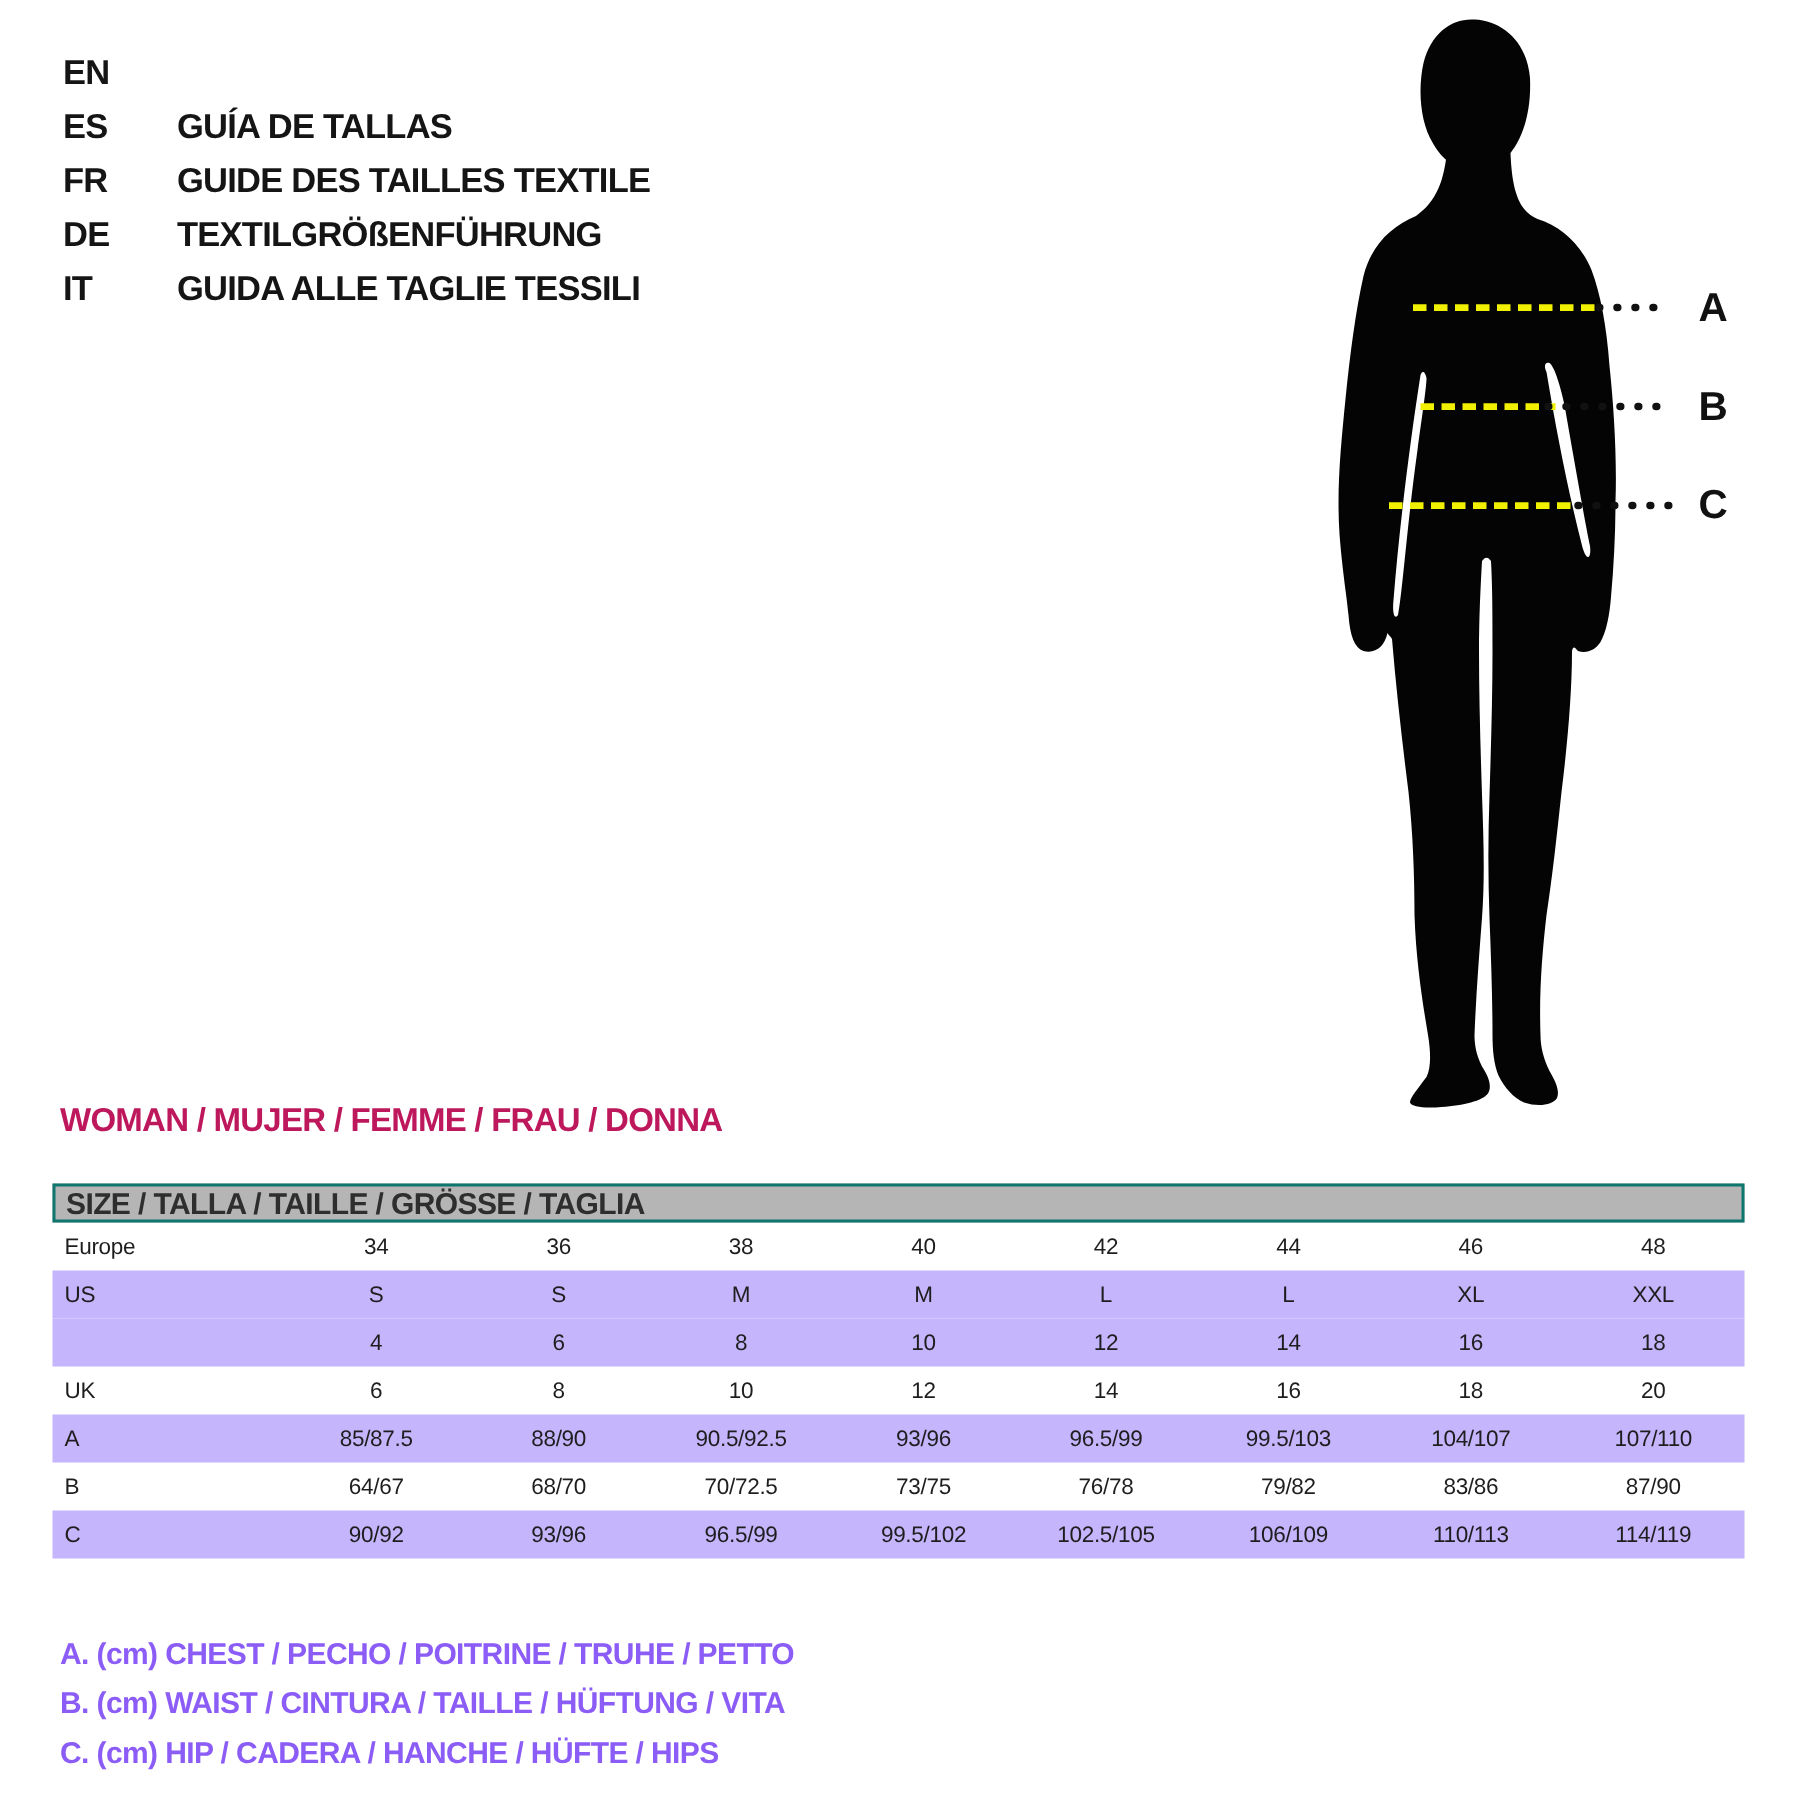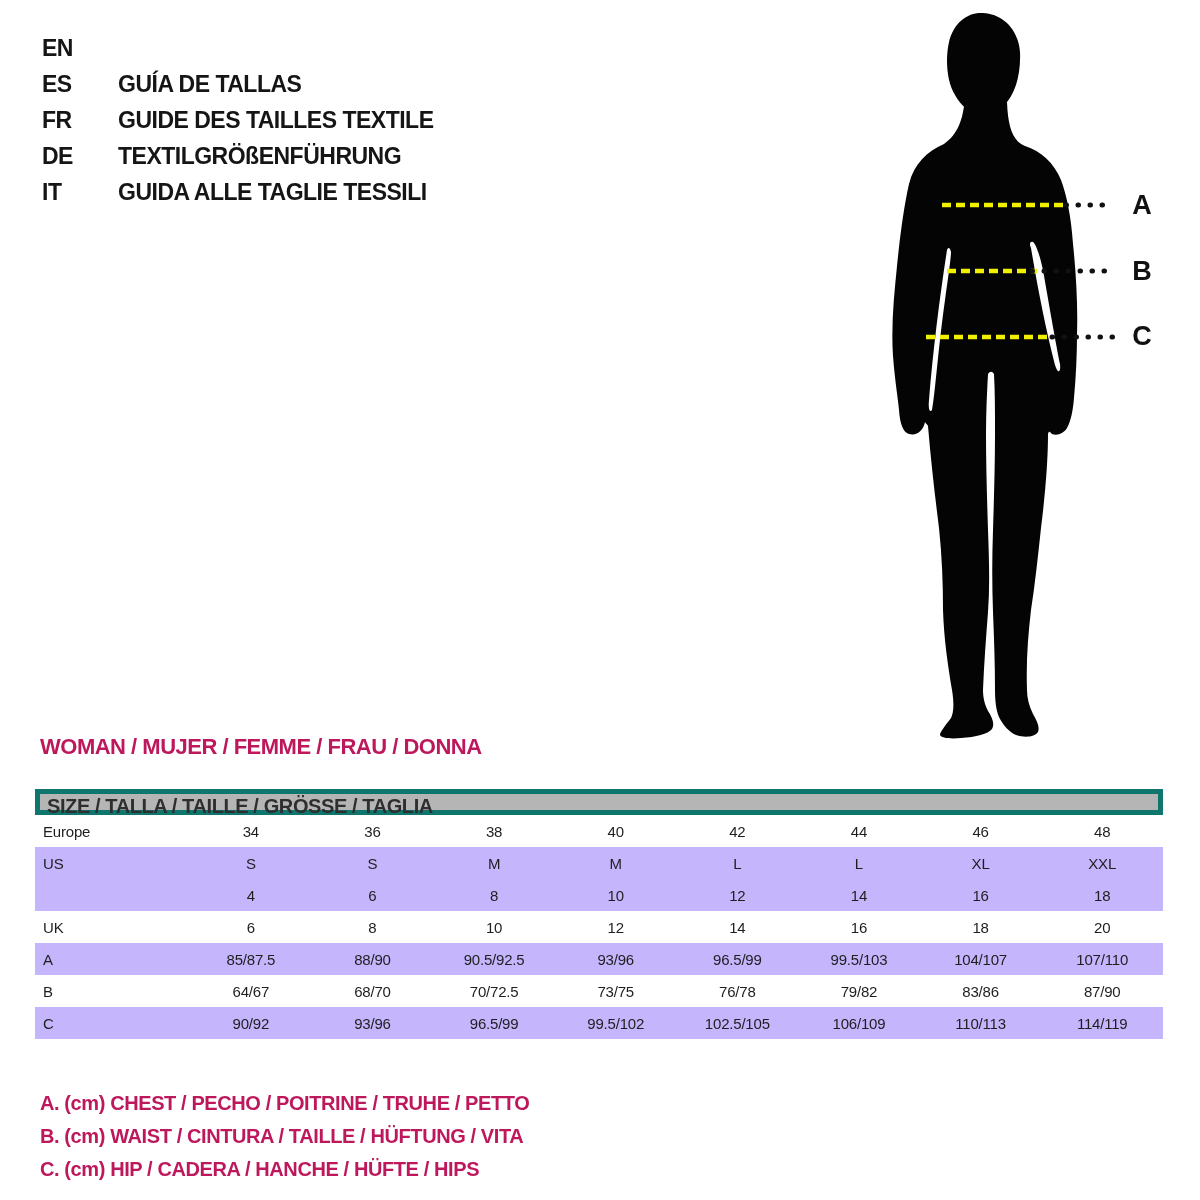--- a/index.html
+++ b/index.html
@@ -25,35 +25,35 @@
   .marker-1{top:256px;}
   .marker-2{top:321px;}
   
   .gender-title{
     position:absolute;left:40px;top:734px;
     font-size:22px;font-weight:bold;letter-spacing:-0.5px;color:#be185d;
   }
   
   .size-table{position:absolute;left:35px;top:789px;width:1128px;}
   .st-header{
-    box-sizing:border-box;height:26px;background:#b5b5b5;border:5px solid #0f766e;
+    box-sizing:border-box;height:26px;background:#b5b5b5;border:2px solid #0f766e;
     padding-left:7px;font-size:20px;font-weight:bold;color:#2e2e2e;
     line-height:24px;letter-spacing:-0.4px;
   }
   .st-row{
     display:grid;grid-template-columns:155px repeat(8,1fr);
     height:32px;align-items:center;font-size:15px;letter-spacing:-0.2px;color:#1e1e1e;
   }
   .st-row.shaded{background:#c4b5fd;}
   .st-label{padding-left:8px;text-align:left;}
   .st-cell{text-align:center;}
   
   .legend{position:absolute;left:40px;top:1092px;}
   .legend-line{
-    height:33px;font-size:20px;font-weight:bold;letter-spacing:-0.4px;color:#be185d;
+    height:33px;font-size:20px;font-weight:bold;letter-spacing:-0.4px;color:#8b5cf6;
   }
 </style>
 </head>
 <body>
 
 <div class="page">
 
   <div class="lang-list">
       <div class="lang-row">
         <span class="lang-code">EN</span>

